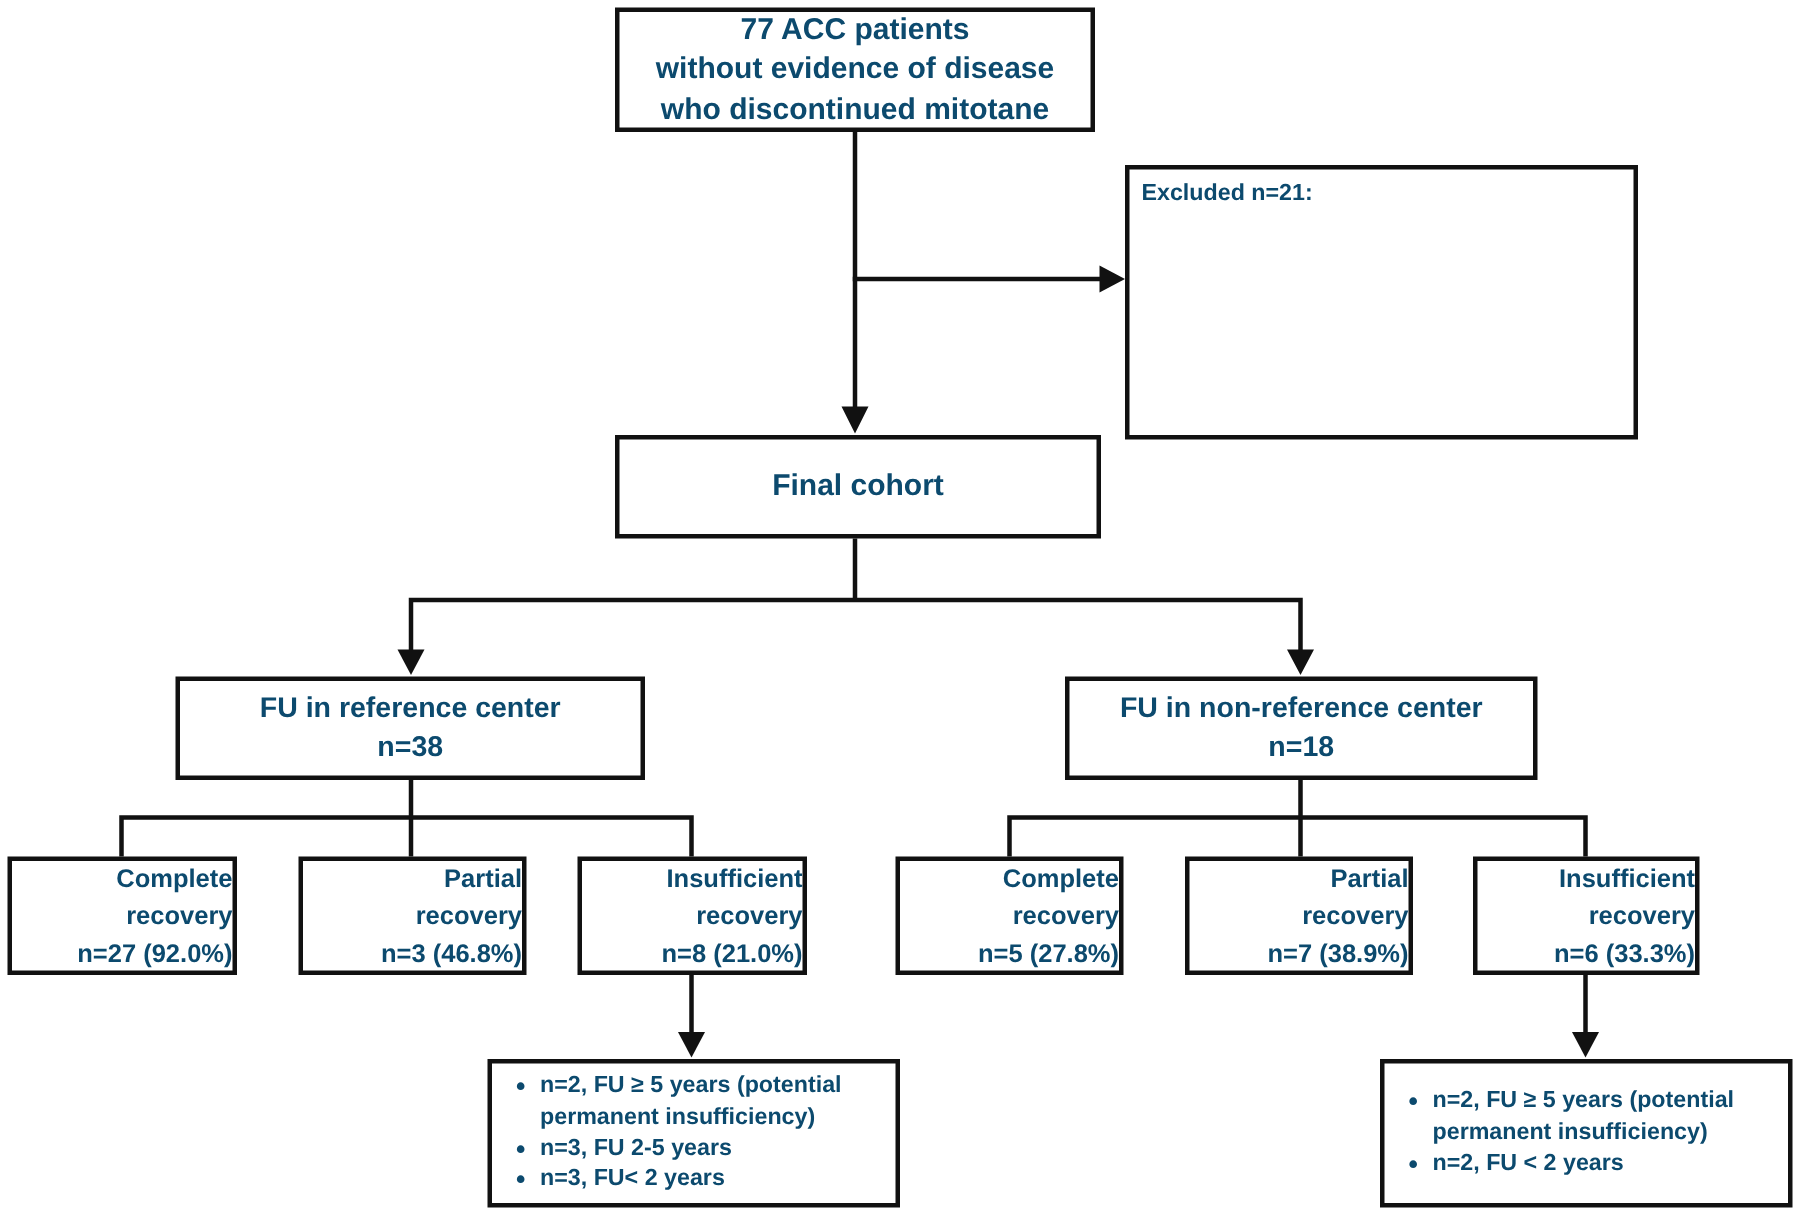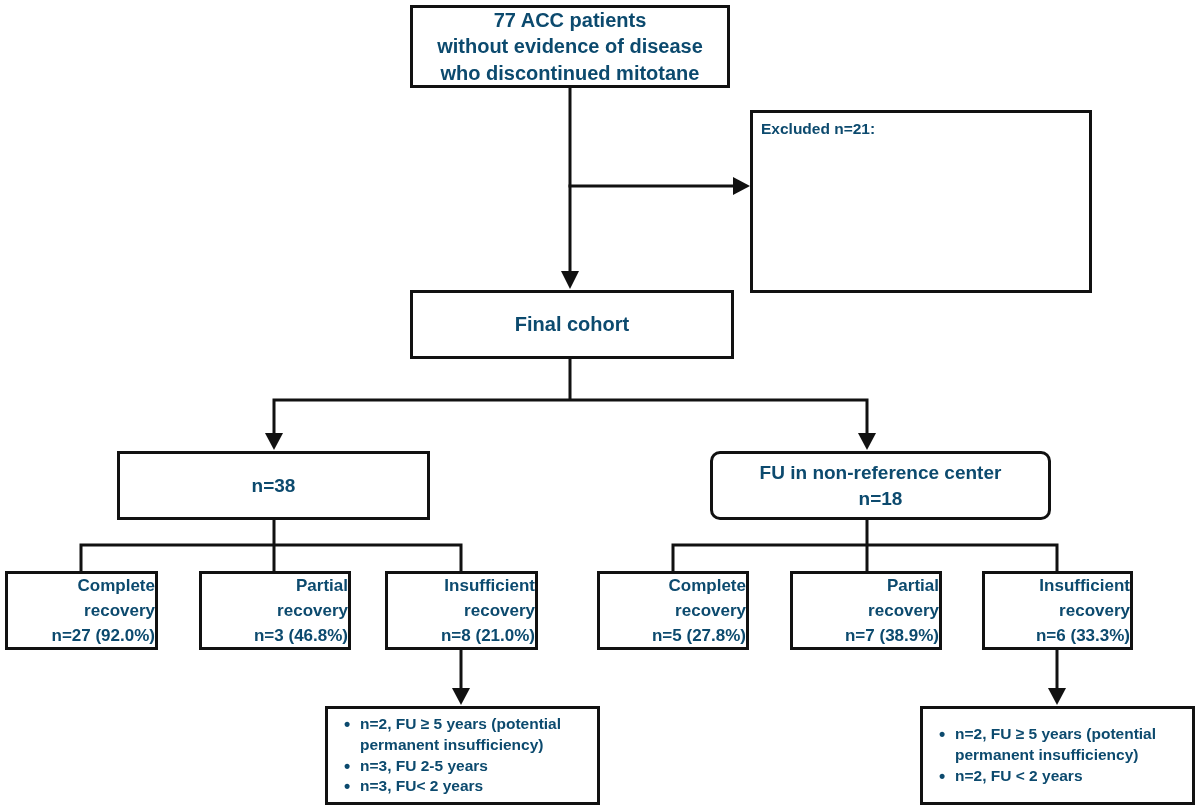--- a/index.html
+++ b/index.html
@@ -97,24 +97,25 @@
 
   <div class="box size-sm bullet-box" style="left:750px; top:95px; width:342px; height:183px;margin-top:15px;">
     <div class="bullet-title">Excluded n=21:</div>
   </div>
 
   <div class="box size-lg" style="left:410px; top:290px; width:324px; height:69px;">
     <div>Final cohort</div>
   </div>
 
   <div class="box size-lg" style="left:117px; top:451px; width:313px; height:69px; font-size:19px;">
+    <div>FU in reference center</div>
     <div>n=38</div>
   </div>
 
-  <div class="box size-lg" style="left:710px; top:451px; width:341px; height:69px; font-size:19px;border-radius:10px;">
+  <div class="box size-lg" style="left:710px; top:451px; width:315px; height:69px; font-size:19px;">
     <div>FU in non-reference center</div>
     <div>n=18</div>
   </div>
 
   <div class="box size-md" style="left:5px; top:571px; width:153px; height:79px;">
     <div>Complete</div>
     <div>recovery</div>
     <div>n=27 (92.0%)</div>
   </div>
   <div class="box size-md" style="left:199px; top:571px; width:152px; height:79px;">

